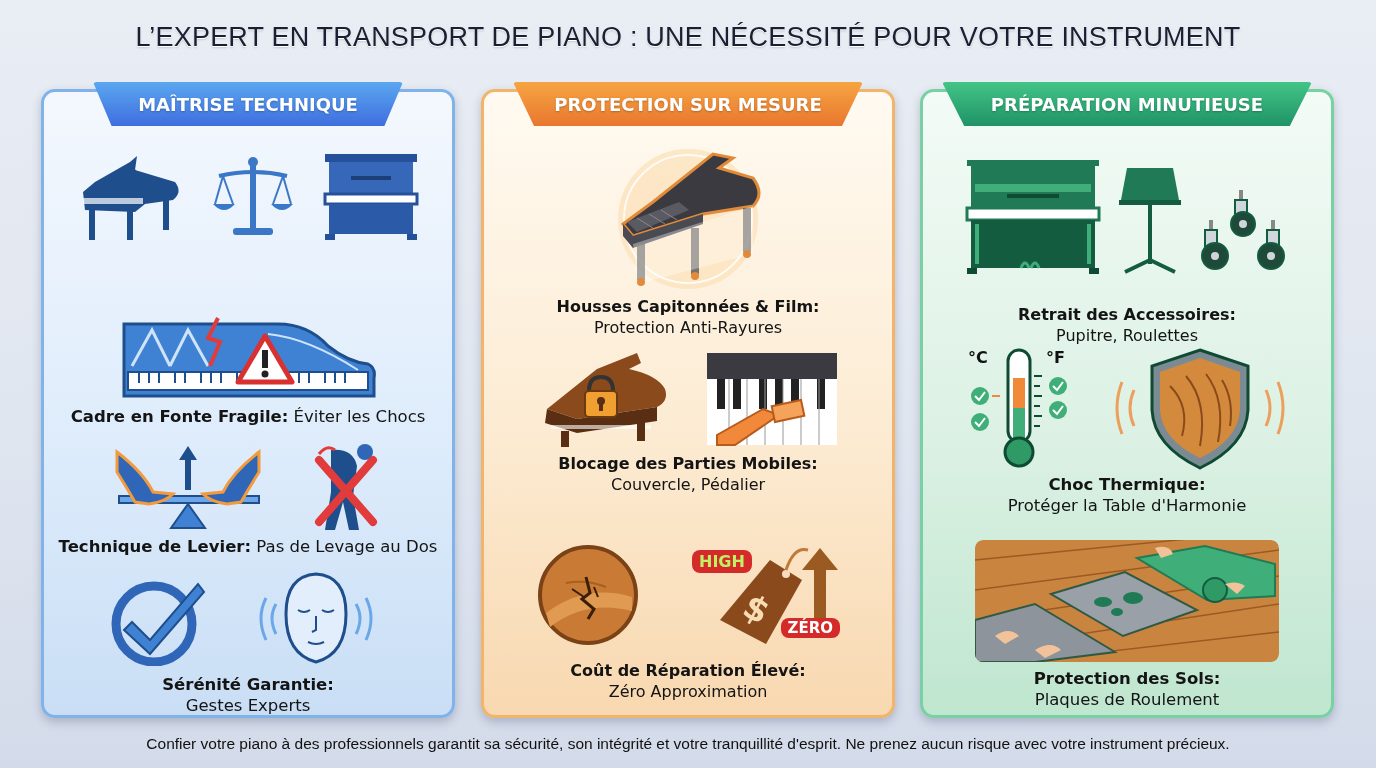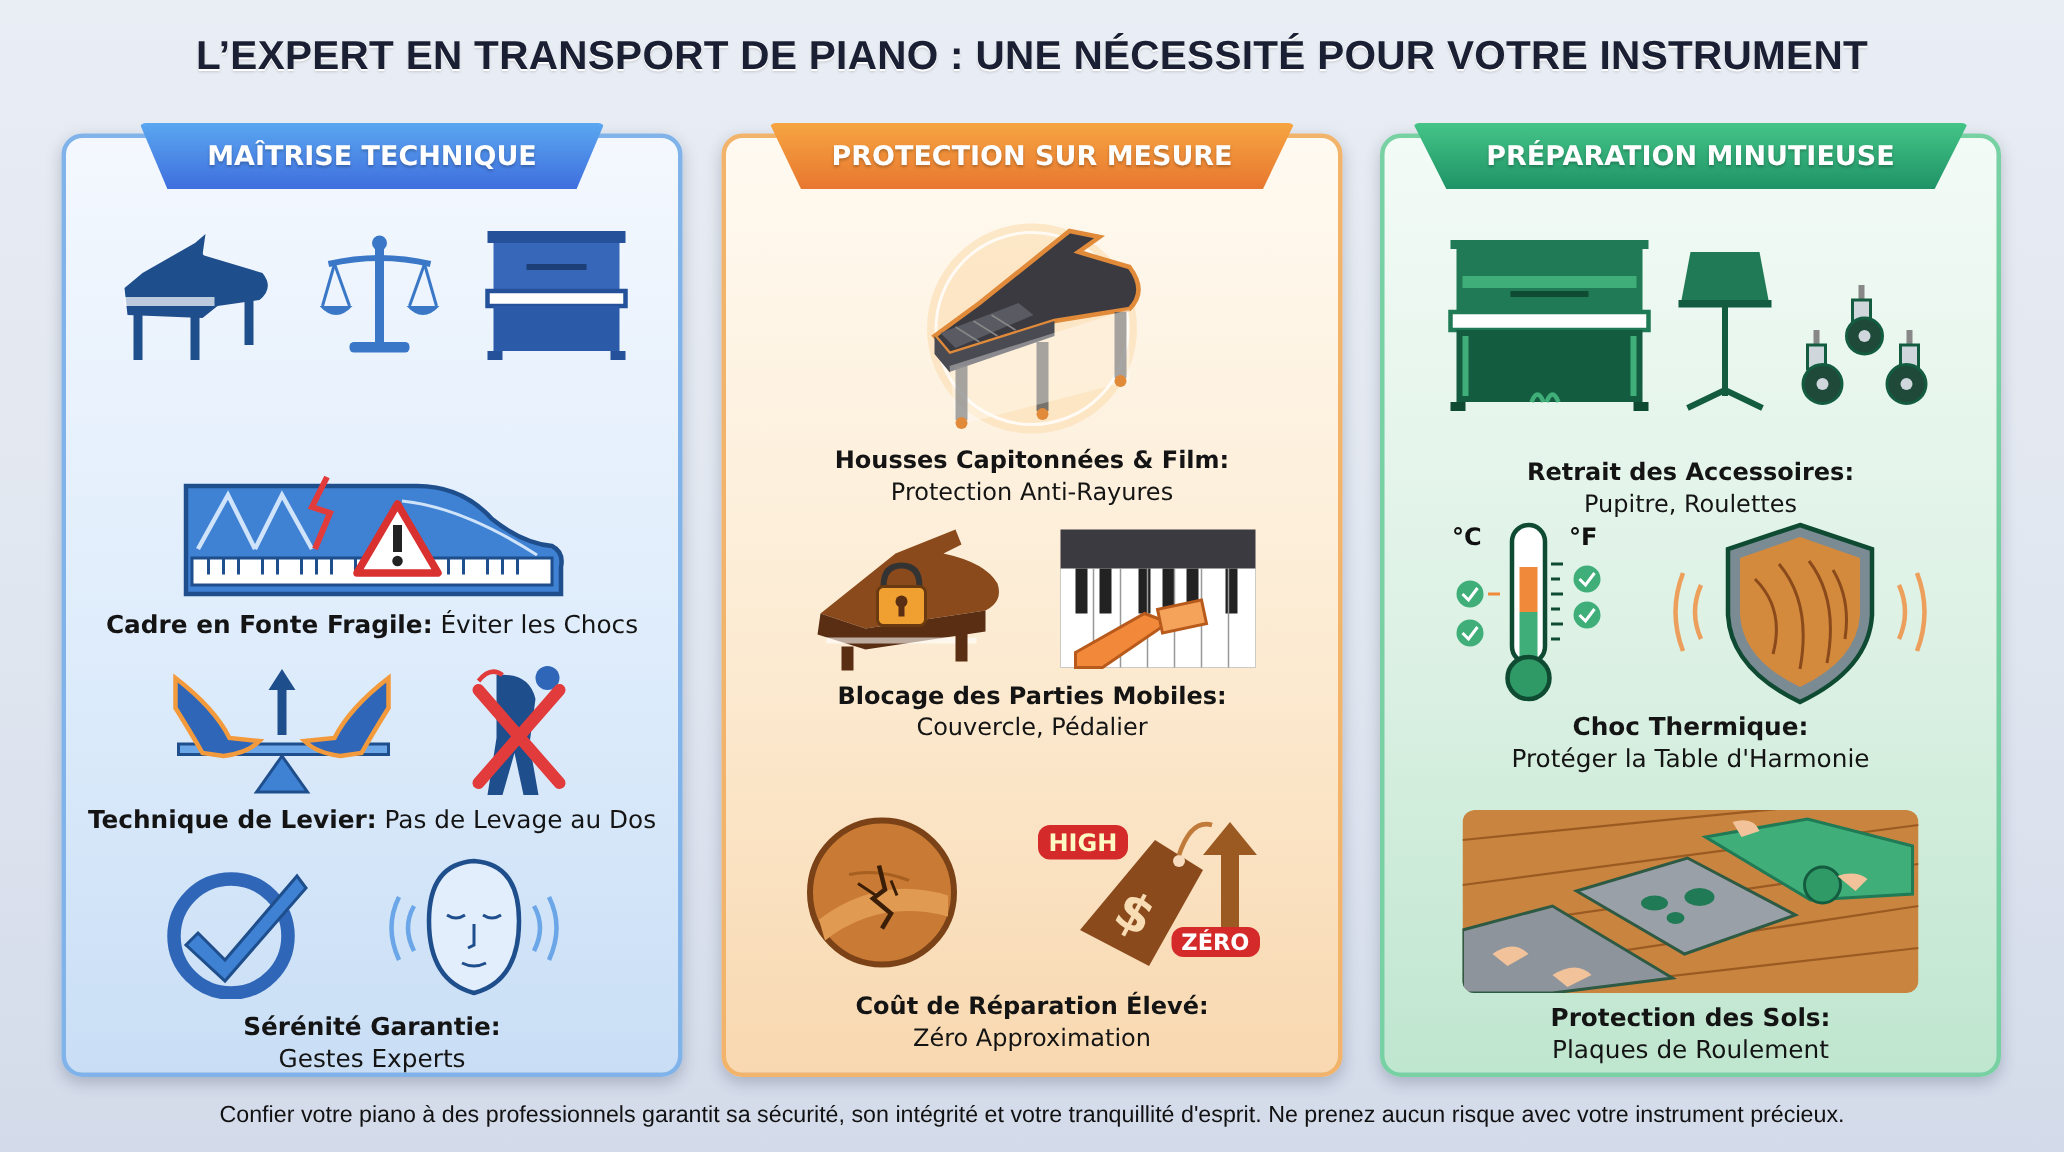--- a/index.html
+++ b/index.html
@@ -5,21 +5,21 @@
   * { box-sizing: border-box; margin: 0; padding: 0; }
   html, body { width: 1376px; height: 768px; overflow: hidden; }
   body {
     font-family: "DejaVu Sans", sans-serif;
     background: linear-gradient(180deg, #e9edf4 0%, #dfe5ef 60%, #d3dbea 100%);
     position: relative;
     color: #141414;
   }
   .title {
     position: absolute; left: 0; top: 22px; width: 1376px; text-align: center;
-    font-family: "Liberation Sans", sans-serif; font-weight: 700;
+    font-family: "Liberation Sans", sans-serif; font-weight: 400;
     font-size: 27px; letter-spacing: 0.2px; color: #1a1f33;
     text-shadow: 0 1px 0 #fff, 0 2px 2px rgba(0,0,0,0.15);
   }
   .panel {
     position: absolute; top: 89px; width: 414px; height: 629px;
     border-radius: 14px; border: 3px solid; box-shadow: 0 4px 10px rgba(40,50,80,0.25);
     overflow: visible;
   }
   .panel.blue { left: 41px; border-color: #7fb3ea; background: linear-gradient(180deg,#f4f8fe 0%, #dcebfb 60%, #c9def5 100%); }
   .panel.orange { left: 481px; border-color: #f2b36a; background: linear-gradient(180deg,#fffaf1 0%, #fcebd2 55%, #f8d8b0 100%); }
@@ -285,21 +285,21 @@
         </svg>
       </span>
       <span style="position:relative; display:inline-block; width:150px; height:110px;">
         <svg width="150" height="110" viewBox="0 0 150 110" style="position:absolute; left:0; top:0;">
           <path d="M124 90 L124 30 L112 30 L130 8 L148 30 L136 30 L136 90 Z" fill="#9a5a22"></path>
           <path d="M80 20 L112 40 L76 104 L30 80 Z" fill="#8a4a1c"></path>
           <circle cx="96" cy="34" r="4" fill="#f7dcc0"></circle>
           <path d="M96 30 Q104 6 118 10" stroke="#c07a3a" stroke-width="3" fill="none"></path>
           <text x="56" y="80" font-family="DejaVu Sans, sans-serif" font-weight="700" font-size="34" fill="#f7dcb4" transform="rotate(28 66 66)">$</text>
         </svg>
-        <span style="position:absolute; left:2px; top:10px; background:#d52a2a; color:#fef9c3; font-weight:700; font-size:16px; padding:2px 7px; border-radius:8px;">HIGH</span>
+        <span style="position:absolute; left:2px; top:10px; background:#d52a2a; color:#bef264; font-weight:700; font-size:16px; padding:2px 7px; border-radius:8px;">HIGH</span>
         <span style="position:absolute; right:0px; top:78px; background:#d52a2a; color:#fff; font-weight:700; font-size:15px; padding:1px 7px; border-radius:8px;">ZÉRO</span>
       </span>
     </div>
     <div class="cap" style="margin-top:10px;">
       <b>Coût de Réparation Élevé:</b>
       <span class="sub">Zéro Approximation</span>
     </div>
   </div>
 </section>
 

